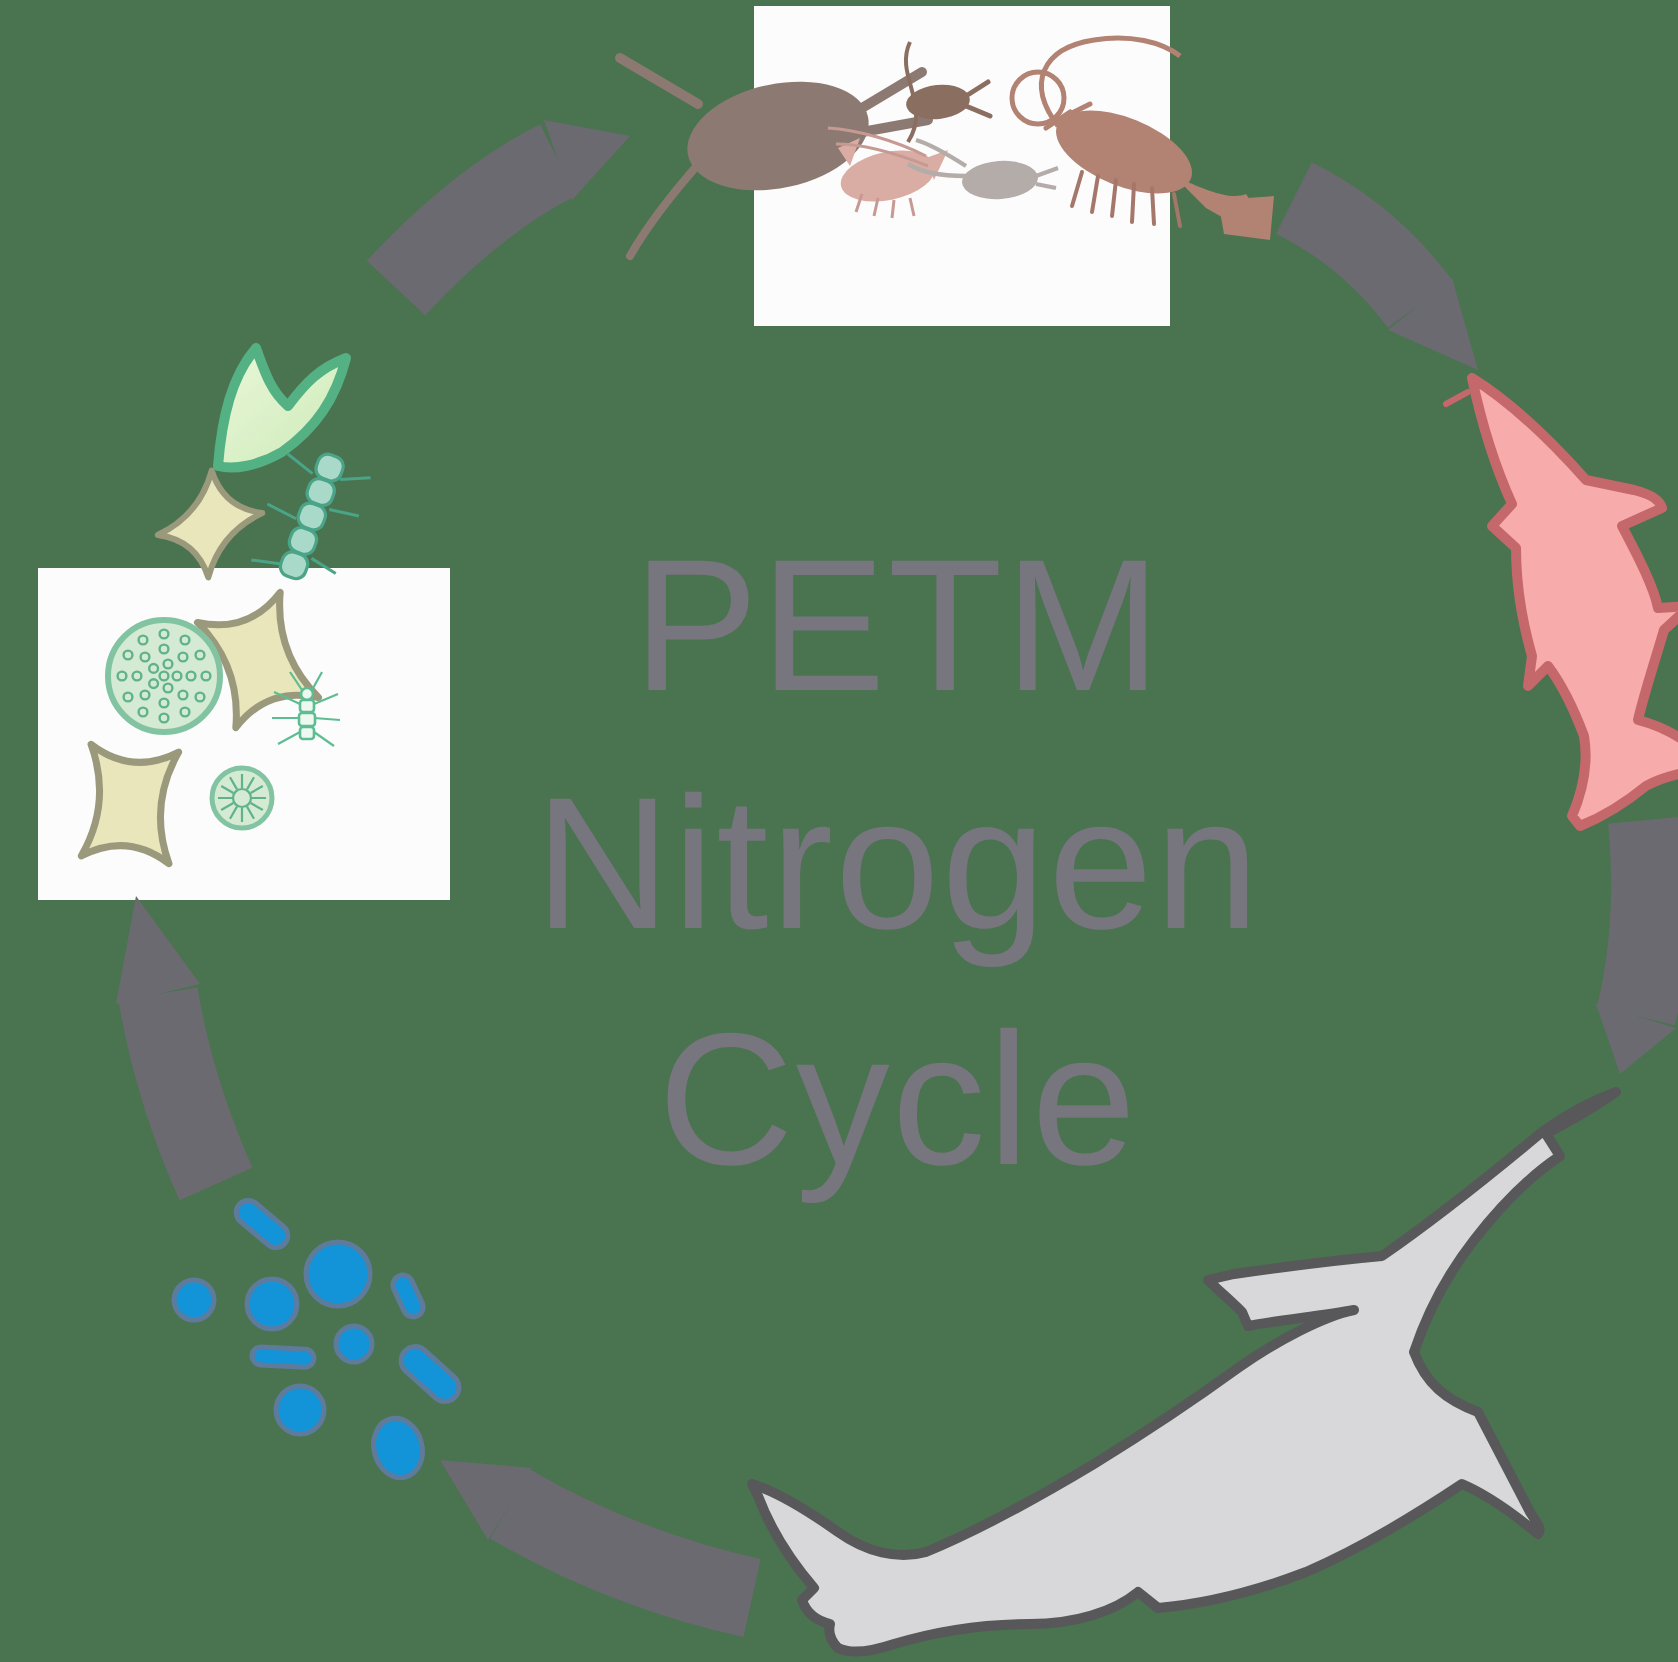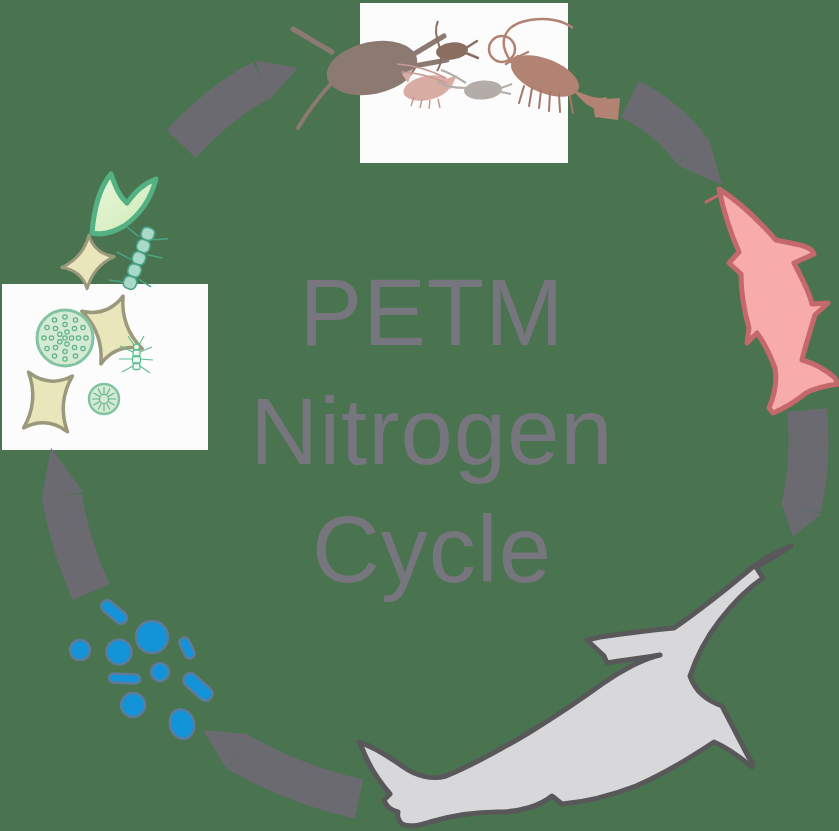--- a/index.html
+++ b/index.html
@@ -1,16 +1,16 @@
 <!DOCTYPE html>
 <html style="--background: #4a7350; --arc: #6c6a71; --panel: #fcfcfc; --title-text: #77757d; --fish-fill: #f7abab; --fish-outline: #c4686c; --shark-fill: #d8d8da; --shark-outline: #58585a; --bacteria-fill: #1494d8; --bacteria-outline: #5e7b9b; --phyto-outline: #54b183; --phyto-fill: #d9efc6; --chain-fill: #a9d9c9; --chain-outline: #4aa487; --diatom-fill: #e9e6bc; --diatom-outline: #9b997c; --disc-fill: #d4ead2; --disc-outline: #82c4a2; --pattern-green: #5fb289; --critter-green: #5dbd92; --copepod-brown: #8c7a72; --krill-brown: #b28273; --krill-leg: #a5766a; --shrimp-pink: #d9aca4; --shrimp-detail: #c69a92; --copepod-gray: #b3aca8; --small-copepod-brown: #8a6f60;"><head>
 <meta charset="utf-8">
 <style>
   html,body{margin:0;padding:0;background:#4a7350;width:839px;height:831px;overflow:hidden;}
-  .stage{width:669px;height:831px;position:relative;}
+  .stage{width:669px;height:831px;position:relative;margin-left:17px;}
   svg{display:block;}
   .title-line{
     font-family:"Liberation Sans", sans-serif;
     font-weight:400;
     letter-spacing:1px;
   }
 </style>
 </head>
 <body>
 

